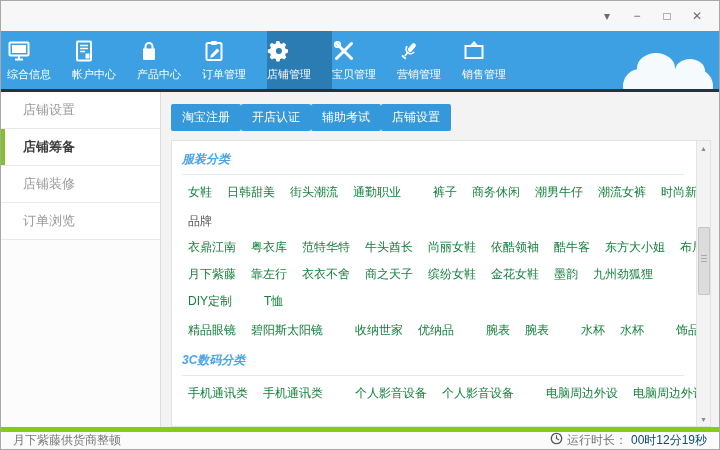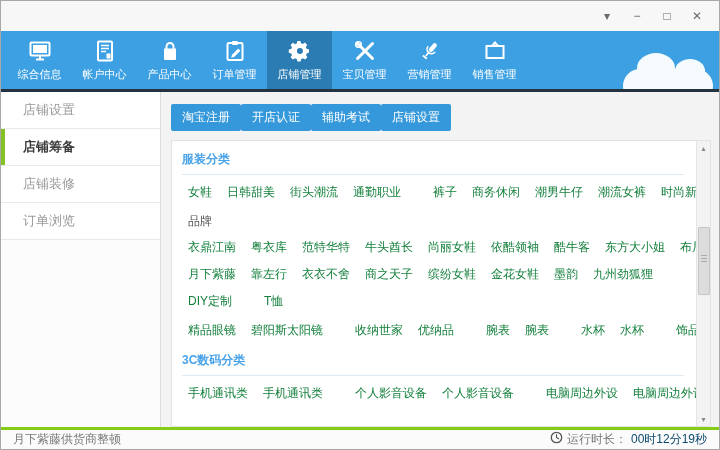--- a/index.html
+++ b/index.html
@@ -28,21 +28,21 @@
     user-select:none;
   }
   
   .nav {
     height:58px; background:#3da0e2; position:relative;
     display:flex; padding-left:6px; flex:0 0 auto; overflow:hidden;
   }
   .nav-edge { height:3px; background:#24333f; flex:0 0 auto; }
   .tab {
     width:65px; height:58px; position:relative; z-index:2;
-    display:flex; flex-direction:column; align-items:center; justify-content:center;
+    display:flex; flex-direction:column; align-items:flex-start; justify-content:center;
     gap:4px; color:#fff; font-size:11px; cursor:pointer; flex:0 0 auto;
   }
   .tab.active { background:#2b7cb3; }
   .tab .ticon { width:24px; height:24px; display:block; }
   .tab .ticon svg { width:24px; height:24px; display:block; }
   .cloud {
     position:absolute; right:6px; bottom:-14px; width:90px; height:34px;
     background:#fff; border-radius:30px; opacity:.95; z-index:1;
   }
   .cloud::before {
@@ -72,21 +72,21 @@
     background:#3598db; color:#fff; border:none; border-radius:2px;
     font-size:12px; padding:5px 11px; cursor:pointer;
     font-family:inherit;
   }
   .panel {
     flex:1; min-height:0; background:#fff; border:1px solid #e2e2e2;
     position:relative; overflow:hidden; padding:0 26px 0 10px;
   }
   .section-title {
     color:#4aa3e8; font-size:12px; font-weight:bold;
-    padding:10px 0 6px 0; border-bottom:1px solid #dfeaf4;
+    padding:10px 0 6px 0; border-bottom:1px solid #dfeaf4;font-style:italic;
   }
   .links-row { display:flex; align-items:center; padding:9px 6px 3px 6px; font-size:12px; color:#555; white-space:nowrap; }
   .links-row + .links-row { padding-top:7px; }
   .lgroup { display:flex; }
   .lgroup + .lgroup { margin-left:32px; }
   .link { color:#15803d; cursor:pointer; margin-right:15px; }
   .link:last-child { margin-right:0; }
   .row-label { font-size:12px; color:#555; padding:9px 6px 0 6px; }
   
   .vscroll {
@@ -103,21 +103,21 @@
   .scroll-thumb {
     position:absolute; top:86px; left:1px; width:12px; height:68px;
     background:#dcdcdc; border:1px solid #c6c6c6; border-radius:1px; cursor:pointer;
   }
   .scroll-thumb::after {
     content:""; position:absolute; left:2px; right:2px; top:30px;
     height:1px; background:#aaa; box-shadow:0 3px 0 #aaa, 0 -3px 0 #aaa;
   }
   
   .statusbar {
-    height:22px; flex:0 0 auto; background:#fbfbfb; border-top:3px solid #84cc16;
+    height:22px; flex:0 0 auto; background:#fbfbfb; border-top:5px solid #84cc16;
     display:flex; align-items:center; justify-content:space-between;
     padding:0 12px; font-size:12px; color:#777;
   }
   .runtime { display:flex; gap:4px; }
   .runtime .value { color:#0c4a6e; }
   .clock { width:13px; height:13px; display:block; }
 </style>
 </head>
 <body>
 

